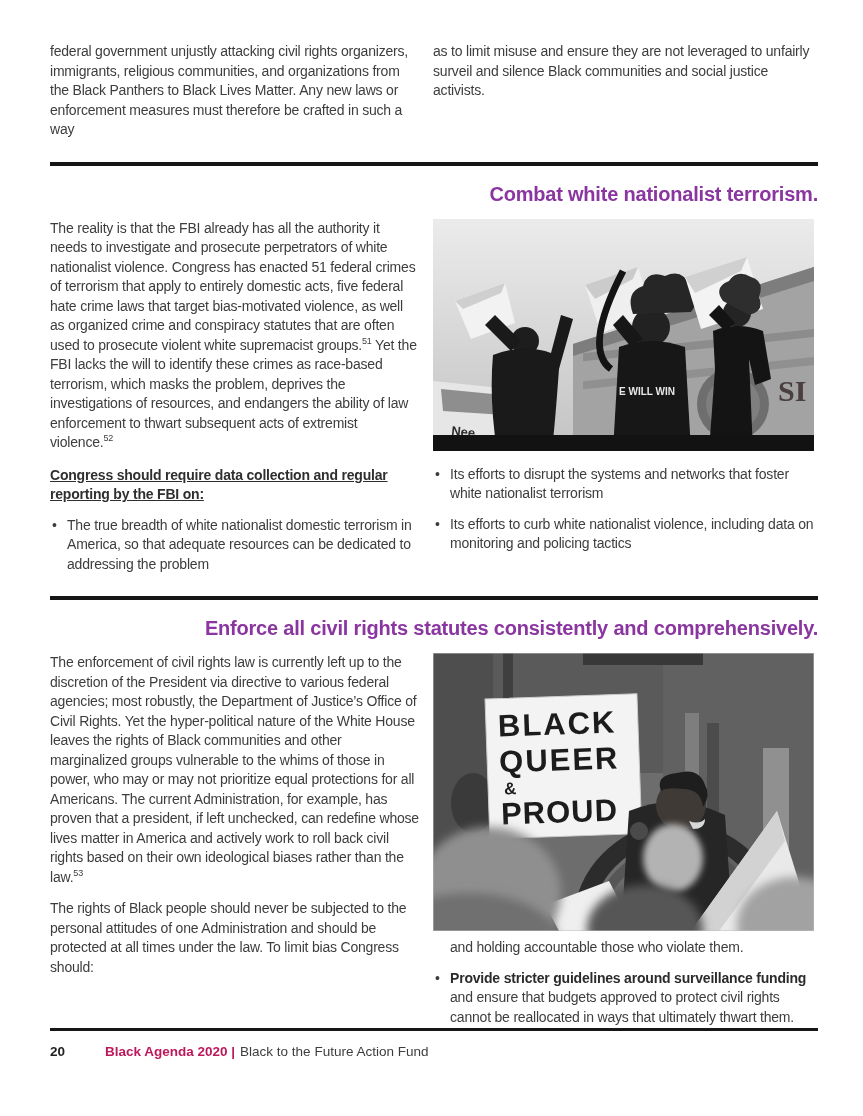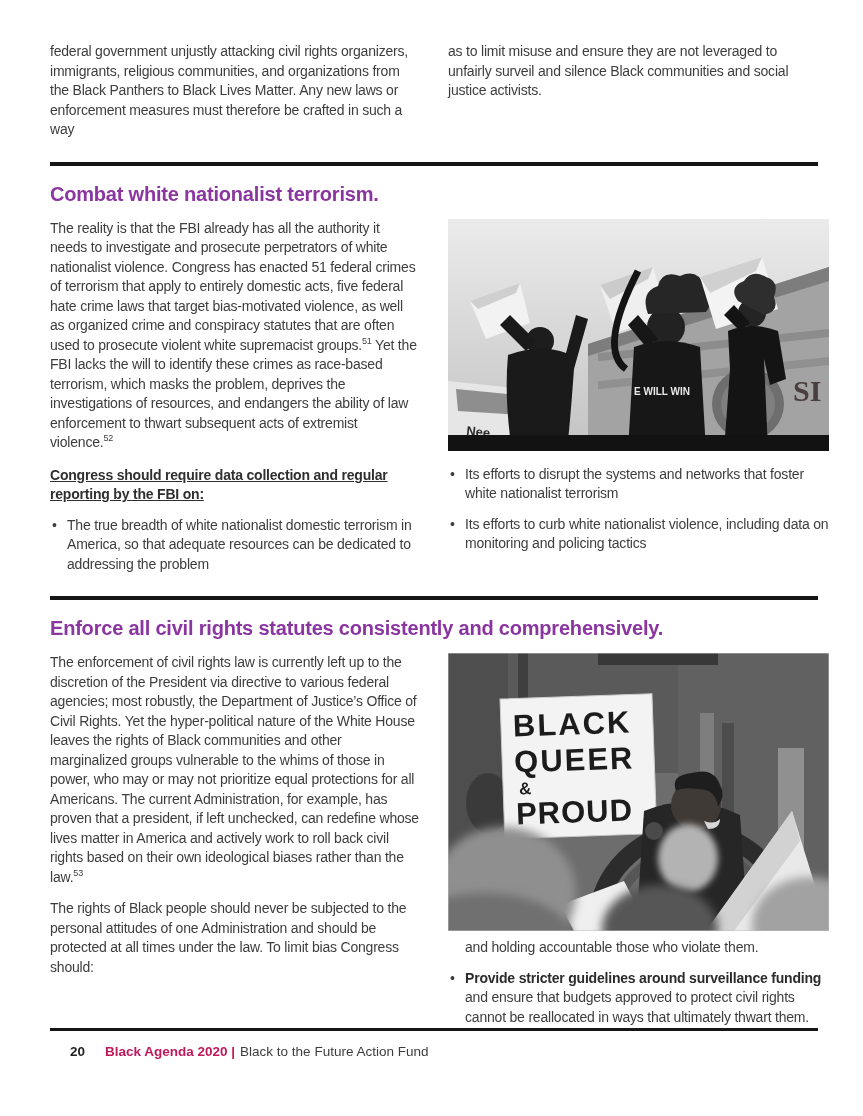--- a/index.html
+++ b/index.html
@@ -6,44 +6,45 @@
   .page{
     position:relative;
     width:863px;height:1116px;
     background:#ffffff;
     font-family:"Liberation Sans",sans-serif;
     color:#3d3d3d;
     box-sizing:border-box;
     padding:42px 45px 0 50px;
     overflow:hidden;
   }
-  .two-col{display:grid;grid-template-columns:370px 1fr;column-gap:28px;}
+  .two-col{display:grid;grid-template-columns:370px 1fr;column-gap:13px;}
   p{margin:0;font-size:14px;line-height:19.5px;letter-spacing:-0.2px;}
   .rule{border:none;border-top:4px solid #161616;margin:22px 0 0 0;}
   h2{
     color:#8a35a0;
     font-size:20px;line-height:24px;
     font-weight:bold;letter-spacing:-0.2px;
     margin:16px 0 13px 0;
+    text-align:right;
   }
   sup{font-size:9px;vertical-align:super;line-height:0;}
   .subhead{font-weight:bold;color:#2f2f2f;margin-top:13px;text-decoration:underline;}
   ul{list-style:none;margin:0;padding:0;}
   li{
     position:relative;padding-left:17px;
     font-size:14px;line-height:19.5px;letter-spacing:-0.2px;
     margin-top:11px;
   }
   li::before{content:"\2022";position:absolute;left:2px;top:0;color:#3d3d3d;}
   li strong{color:#2b2b2b;}
   figure{margin:0;line-height:0;}
   figure svg{display:block;}
   .right-col .bullets{margin-top:14px;}
   .continuation{margin-top:7px;padding-left:17px;}
-  .footer{position:absolute;left:50px;right:45px;top:1028px;text-align:center;}
+  .footer{position:absolute;left:50px;right:45px;top:1028px;}
   .footer-rule{border:none;border-top:3.5px solid #161616;margin:0;}
   .footer-line{display:flex;align-items:baseline;margin-top:13px;font-size:13.5px;}
   .footer-page{font-weight:bold;color:#1f1f1f;width:55px;}
   .footer-bold{font-weight:bold;color:#be185d;}
   .footer-reg{color:#3d3d3d;margin-left:5px;}
   .mt12{margin-top:12px;}
   .bullets-single{margin-top:4px;}
 </style>
 </head>
 <body>

